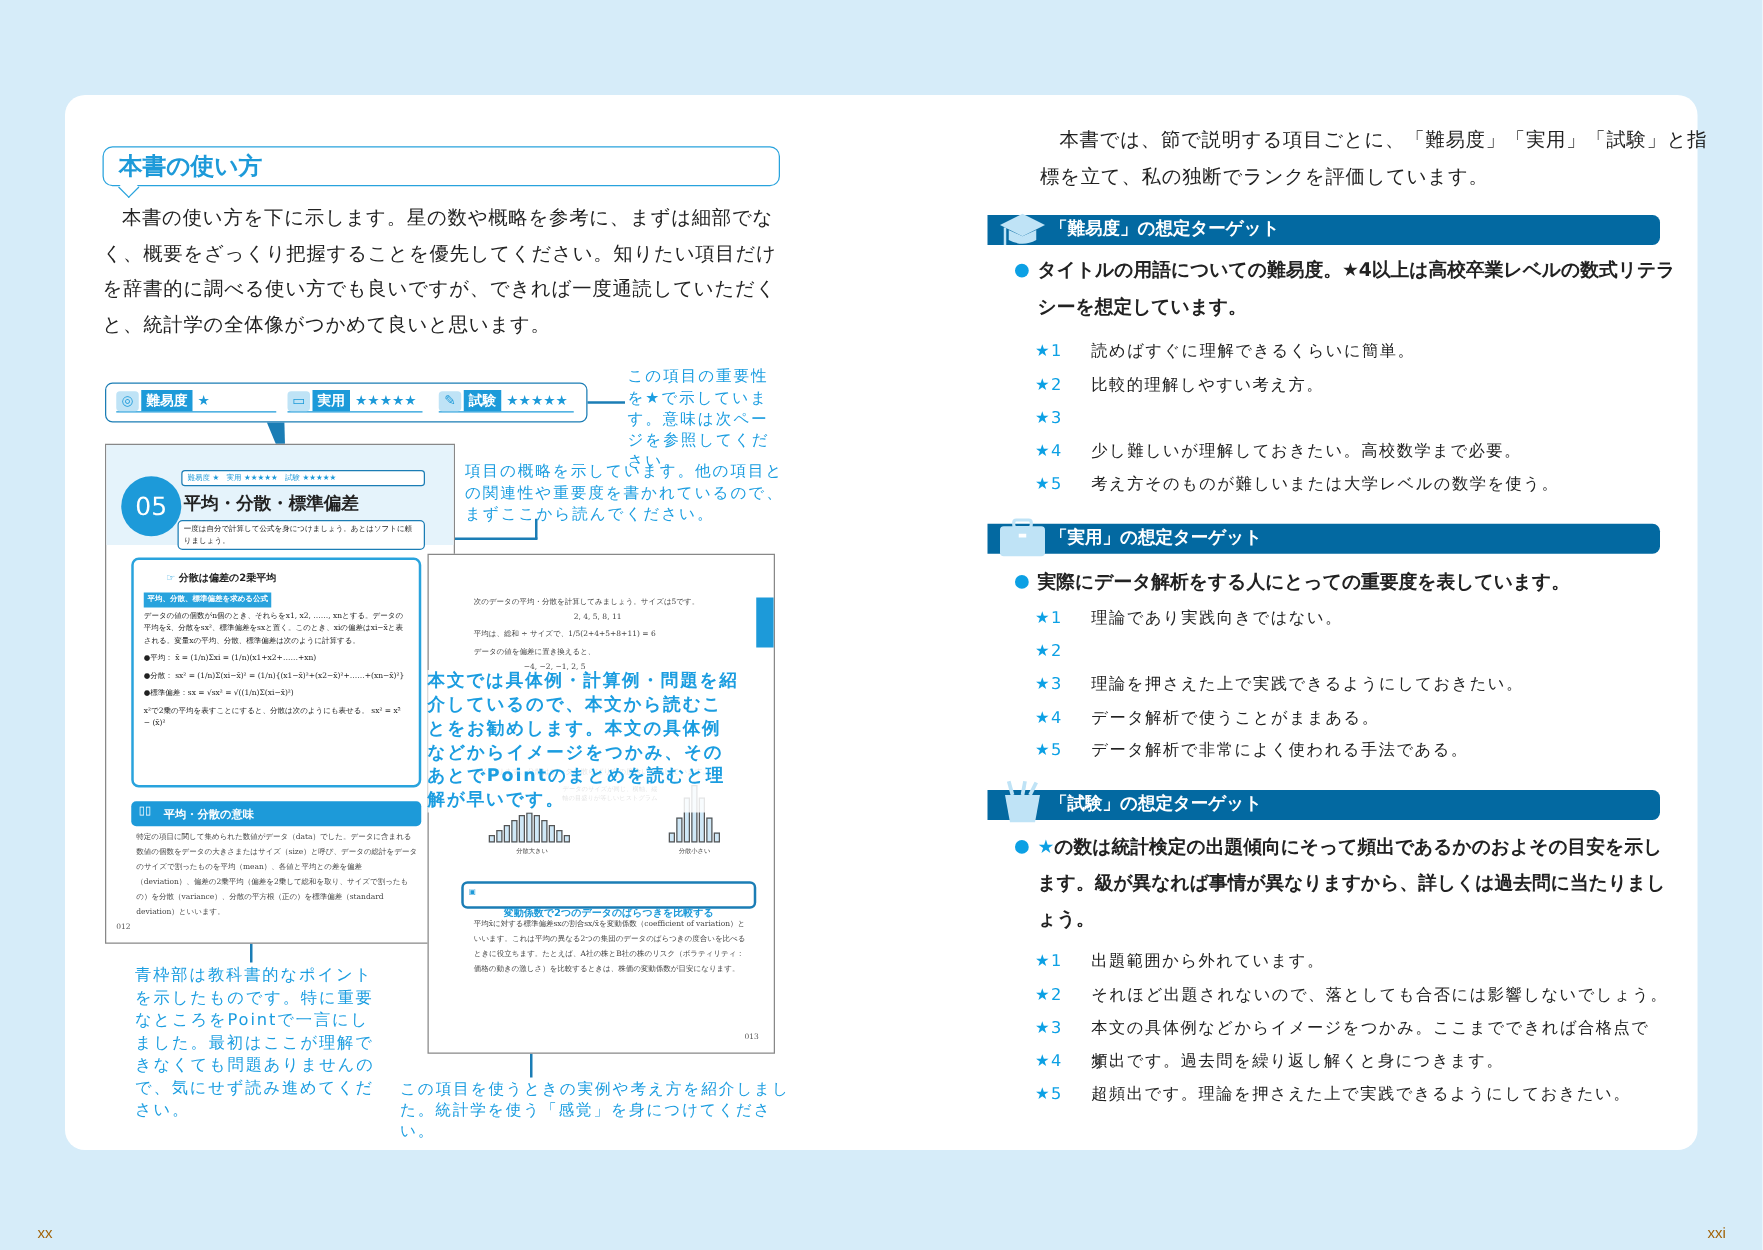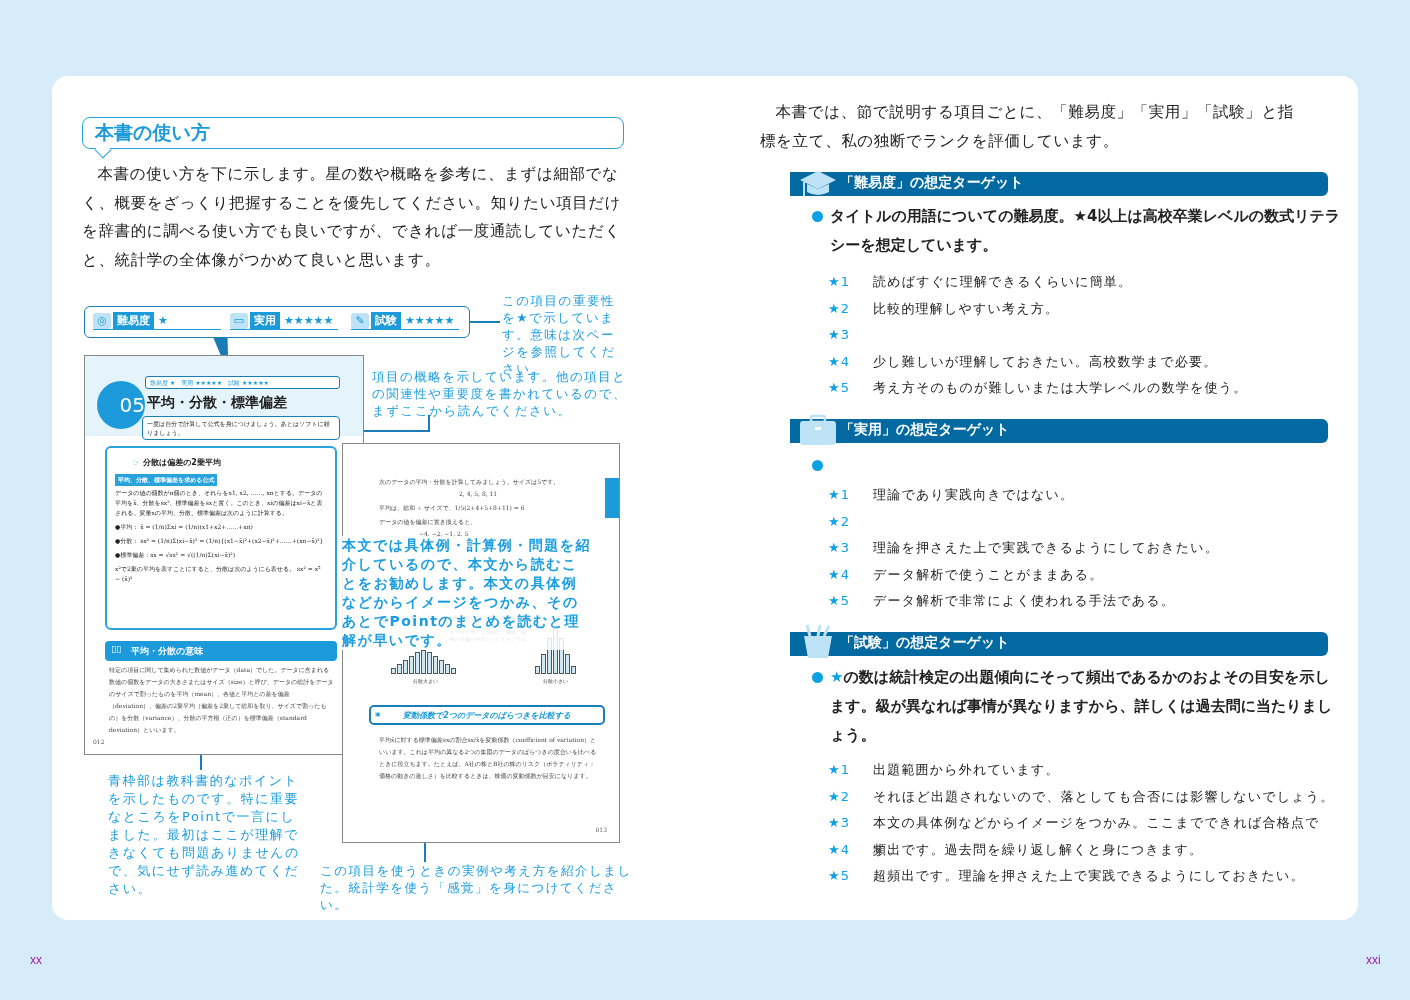--- a/index.html
+++ b/index.html
@@ -1,58 +1,58 @@
 <!DOCTYPE html>
 <html><head>
 <meta charset="utf-8">
 <style>
   * { box-sizing: border-box; margin: 0; padding: 0; }
   html, body { width: 1410px; height: 1000px; overflow: hidden; }
   body { background: #d6ecf9; font-family: "DejaVu Serif", serif; color: #222; position: relative; }
   .card { position: absolute; left: 52px; top: 76px; width: 1306px; height: 844px; background: #fff; border-radius: 16px; }
-  .page-num { position: absolute; top: 953px; font-family: "Liberation Sans", sans-serif; font-size: 12px; color: #a21caf; }
+  .page-num { position: absolute; top: 979px; font-family: "Liberation Sans", sans-serif; font-size: 12px; color: #a16207; }
 
   
   .title-box { position: absolute; left: 82px; top: 117px; width: 542px; height: 32px; border: 1.5px solid #29a3dd; border-radius: 8px; }
   .title-box .tail { position: absolute; left: 14px; bottom: -8px; width: 12px; height: 12px; background: #fff; border-right: 1.5px solid #29a3dd; border-bottom: 1.5px solid #29a3dd; transform: rotate(45deg); }
   .title-text { position: absolute; left: 12px; top: 2px; font-family: "DejaVu Sans", sans-serif; font-weight: bold; font-size: 19px; color: #1d9ad9; }
   .intro { position: absolute; left: 82px; top: 160px; width: 545px; font-size: 15.5px; line-height: 28.5px; letter-spacing: 0.6px; text-indent: 1em; }
 
   .rating-bar { position: absolute; left: 84px; top: 306px; width: 386px; height: 32px; border: 1.5px solid #1b7db5; border-radius: 6px; background: #fff; }
   .rating-bar .seg { position: absolute; top: 5px; height: 18px; display: flex; align-items: center; font-family: "DejaVu Sans", sans-serif; font-size: 11px; color: #1d9ad9; border-bottom: 1.5px solid #1d9ad9; }
   .rating-bar .tag { background: #1d9ad9; color: #fff; font-weight: bold; padding: 1px 4px; margin-right: 4px; }
   .rating-bar .ic { display: inline-block; width: 18px; height: 16px; background: #bfe3f6; border-radius: 3px; margin-right: 2px; color: #1d9ad9; font-size: 11px; text-align: center; line-height: 16px; }
   .pointer { position: absolute; left: 218px; top: 338px; width: 0; height: 0; border-left: 6px solid transparent; border-right: 8px solid transparent; border-top: 36px solid #1b7db5; transform: skewX(14deg); }
 
   .hand { font-family: "DejaVu Sans", sans-serif; color: #1b9de0; font-size: 12.5px; line-height: 17px; letter-spacing: 1.5px; position: absolute; }
   .hand.big { font-size: 14px; line-height: 19px; font-weight: bold; }
   .line { position: absolute; background: #1b7db5; }
 
   .mini-left { position: absolute; left: 84px; top: 355px; width: 280px; height: 400px; border: 1px solid #888; background: #fff; overflow: hidden; }
   .mini-left .topband { position: absolute; left: 0; top: 0; width: 100%; height: 80px; background: #e5f3fb; }
-  .mini-left .circ { position: absolute; left: 12px; top: 25px; width: 48px; height: 48px; border-radius: 50%; background: #1d9ad9; color: #fff; font-family: "DejaVu Sans", sans-serif; font-size: 20px; text-align: right; line-height: 48px; }
+  .mini-left .circ { position: absolute; left: 12px; top: 25px; width: 48px; height: 48px; border-radius: 50%; background: #1d9ad9; color: #fff; font-family: "DejaVu Sans", sans-serif; font-size: 20px; text-align: center; line-height: 48px; }
   .mini-left .minibar { position: absolute; left: 60px; top: 20px; width: 195px; height: 13px; border: 1px solid #1b7db5; border-radius: 3px; background: #fff; font-size: 6px; color: #1d9ad9; padding-left: 4px; line-height: 11px; font-family: "DejaVu Sans", sans-serif; }
   .mini-left .mtitle { position: absolute; left: 62px; top: 38px; font-family: "DejaVu Sans", sans-serif; font-weight: bold; font-size: 14px; color: #222; }
   .mini-left .summary { position: absolute; left: 57px; top: 60px; width: 198px; height: 24px; border: 1.5px solid #1b7db5; border-radius: 4px; background: #fff; font-size: 6px; padding: 2px 4px; line-height: 9px; }
   .mini-left .point { position: absolute; left: 20px; top: 90px; width: 232px; height: 184px; border: 2px solid #29a3dd; border-radius: 6px; padding: 6px 8px; font-size: 6px; line-height: 10px; }
   .mini-left .point .ph { font-family: "DejaVu Sans", sans-serif; font-weight: bold; font-size: 8px; margin: 4px 0 6px 18px; }
   .mini-left .point .sub { display: inline-block; background: #29a3dd; color: #fff; font-size: 6px; padding: 1px 3px; font-weight: bold; margin-bottom: 2px; }
   .mini-left .meaning { position: absolute; left: 20px; top: 285px; width: 232px; height: 20px; background: #1d9ad9; border-radius: 4px; color: #fff; font-family: "DejaVu Sans", sans-serif; font-size: 9px; font-weight: bold; padding: 4px 0 0 26px; }
   .mini-left .body { position: absolute; left: 24px; top: 308px; width: 226px; font-size: 6px; line-height: 12px; color: #444; }
   .mini-left .pn { position: absolute; left: 8px; top: 382px; font-size: 6px; color: #555; }
 
   .mini-right { position: absolute; left: 342px; top: 443px; width: 278px; height: 400px; border: 1px solid #888; background: #fff; overflow: hidden; }
   .mini-right .tab { position: absolute; right: 0; top: 34px; width: 14px; height: 40px; background: #1d9ad9; }
   .mini-right .txt { position: absolute; left: 36px; width: 220px; font-size: 6px; line-height: 11px; color: #444; }
-  .mini-right .cvbox { position: absolute; left: 26px; top: 261px; width: 236px; height: 20px; border: 2px solid #1b7db5; border-radius: 5px; font-family: "DejaVu Sans", sans-serif; font-weight: bold; font-size: 8px; color: #1d9ad9; padding: 3px 0 0 32px; font-style: italic; }
+  .mini-right .cvbox { position: absolute; left: 26px; top: 261px; width: 236px; height: 20px; border: 2px solid #1b7db5; border-radius: 5px; font-family: "DejaVu Sans", sans-serif; font-weight: bold; font-size: 8px; color: #1d9ad9; padding: 18px 0 0 32px; }
   .mini-right .pn { position: absolute; right: 12px; top: 382px; font-size: 6px; color: #555; }
   .hist { position: absolute; bottom: 0; width: 5px; background: #cfe8f7; border: 0.5px solid #555; }
 
   
-  .r-intro { position: absolute; left: 760px; top: 98px; width: 545px; font-size: 15.5px; line-height: 29px; letter-spacing: 0.6px; text-indent: 1em; }
+  .r-intro { position: absolute; left: 832px; top: 98px; width: 545px; font-size: 15.5px; line-height: 29px; letter-spacing: 0.6px; text-indent: 1em; }
   .sec-bar { position: absolute; left: 790px; width: 538px; height: 24px; background: #0369a1; border-radius: 0 6px 6px 0; }
   .sec-bar .lbl { position: absolute; left: 50px; top: 2px; font-family: "DejaVu Sans", sans-serif; font-weight: bold; font-size: 14px; color: #fff; }
   .sec-icon { position: absolute; left: 796px; width: 44px; height: 34px; }
   .bullet { position: absolute; left: 812px; width: 530px; font-family: "DejaVu Sans", sans-serif; font-weight: bold; font-size: 15px; line-height: 29px; color: #222; padding-left: 18px; }
   .bullet .dot { position: absolute; left: 0; top: 9px; width: 11px; height: 11px; border-radius: 50%; background: #0ca0e4; }
   .bullet .bs { color: #0ca0e4; }
   .stars { position: absolute; left: 828px; width: 510px; font-family: "DejaVu Sans", sans-serif; font-size: 13px; color: #222; }
   .star-row { height: 26.5px; line-height: 26.5px; display: flex; letter-spacing: 1.2px; }
   .star-row .k { width: 45px; color: #0ca0e4; flex: none; }
 </style>
@@ -202,20 +202,21 @@
 <div class="sec-bar" style="top:419px;">
   <span class="lbl">「実用」の想定ターゲット</span>
 </div>
 <svg class="sec-icon" style="top:413px;" viewBox="0 0 44 34">
   <rect x="15" y="3" width="14" height="6" rx="2" fill="none" stroke="#bfe3f6" stroke-width="2.5"></rect>
     <rect x="4" y="8" width="36" height="24" rx="3" fill="#bfe3f6"></rect>
     <rect x="19" y="14" width="6" height="3" fill="#fff"></rect>
 </svg>
 <div class="bullet" style="top:451px;">
   <span class="dot"></span>
+  <span>実際にデータ解析をする人にとっての重要度を表しています。</span>
 </div>
 <div class="stars" style="top:482px;">
   <div class="star-row">
       <span class="k">★1</span>
       <span>理論であり実践向きではない。</span>
     </div>
   <div class="star-row">
       <span class="k">★2</span>
     </div>
   <div class="star-row">

